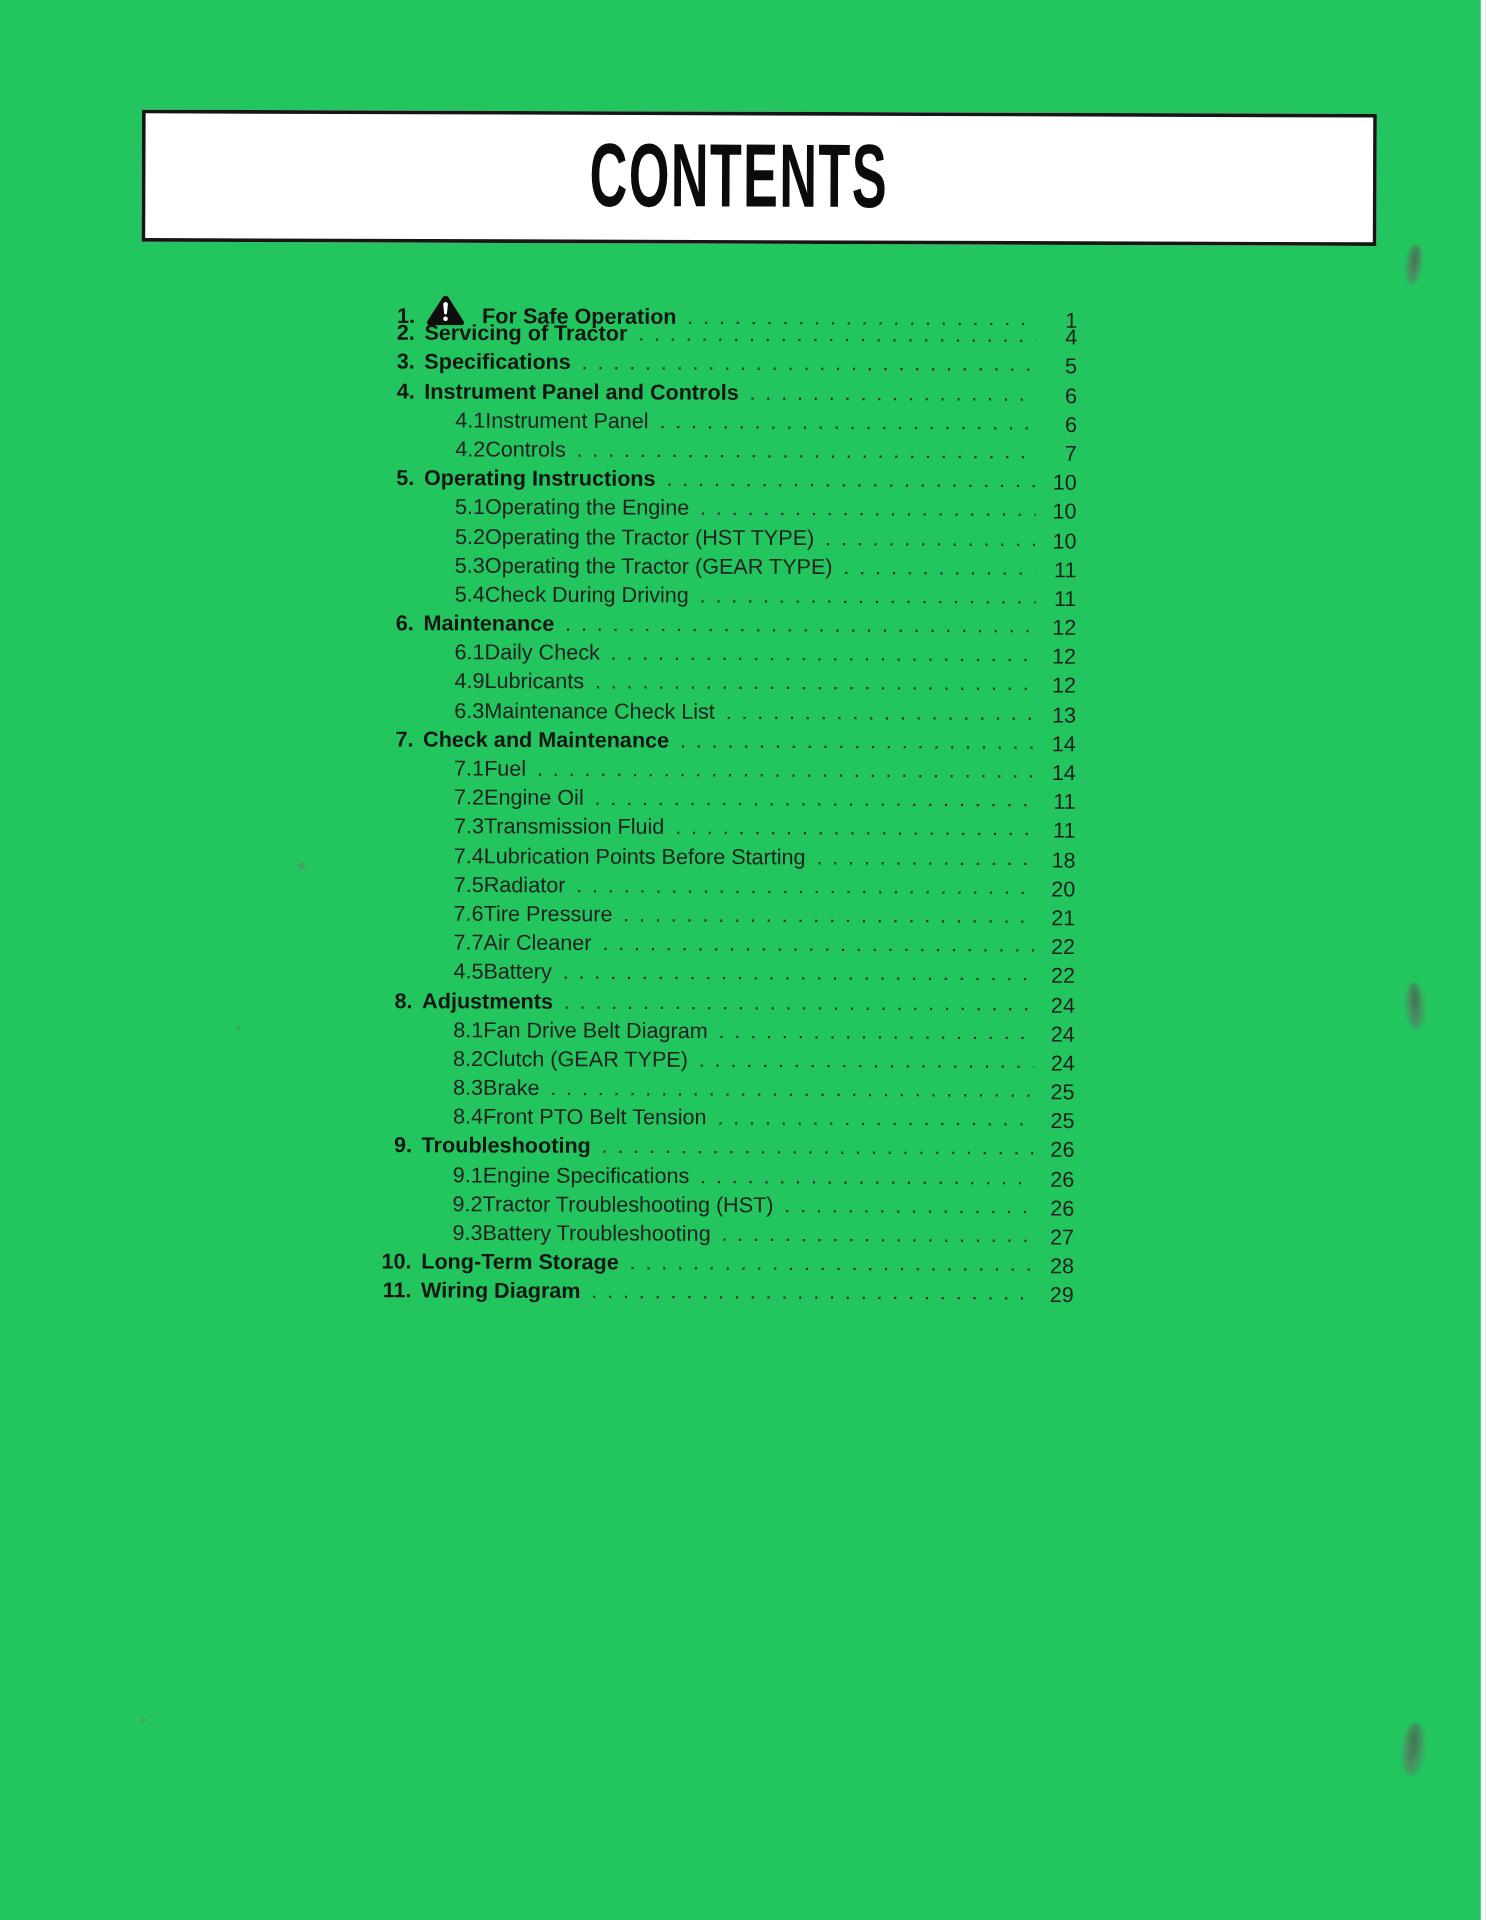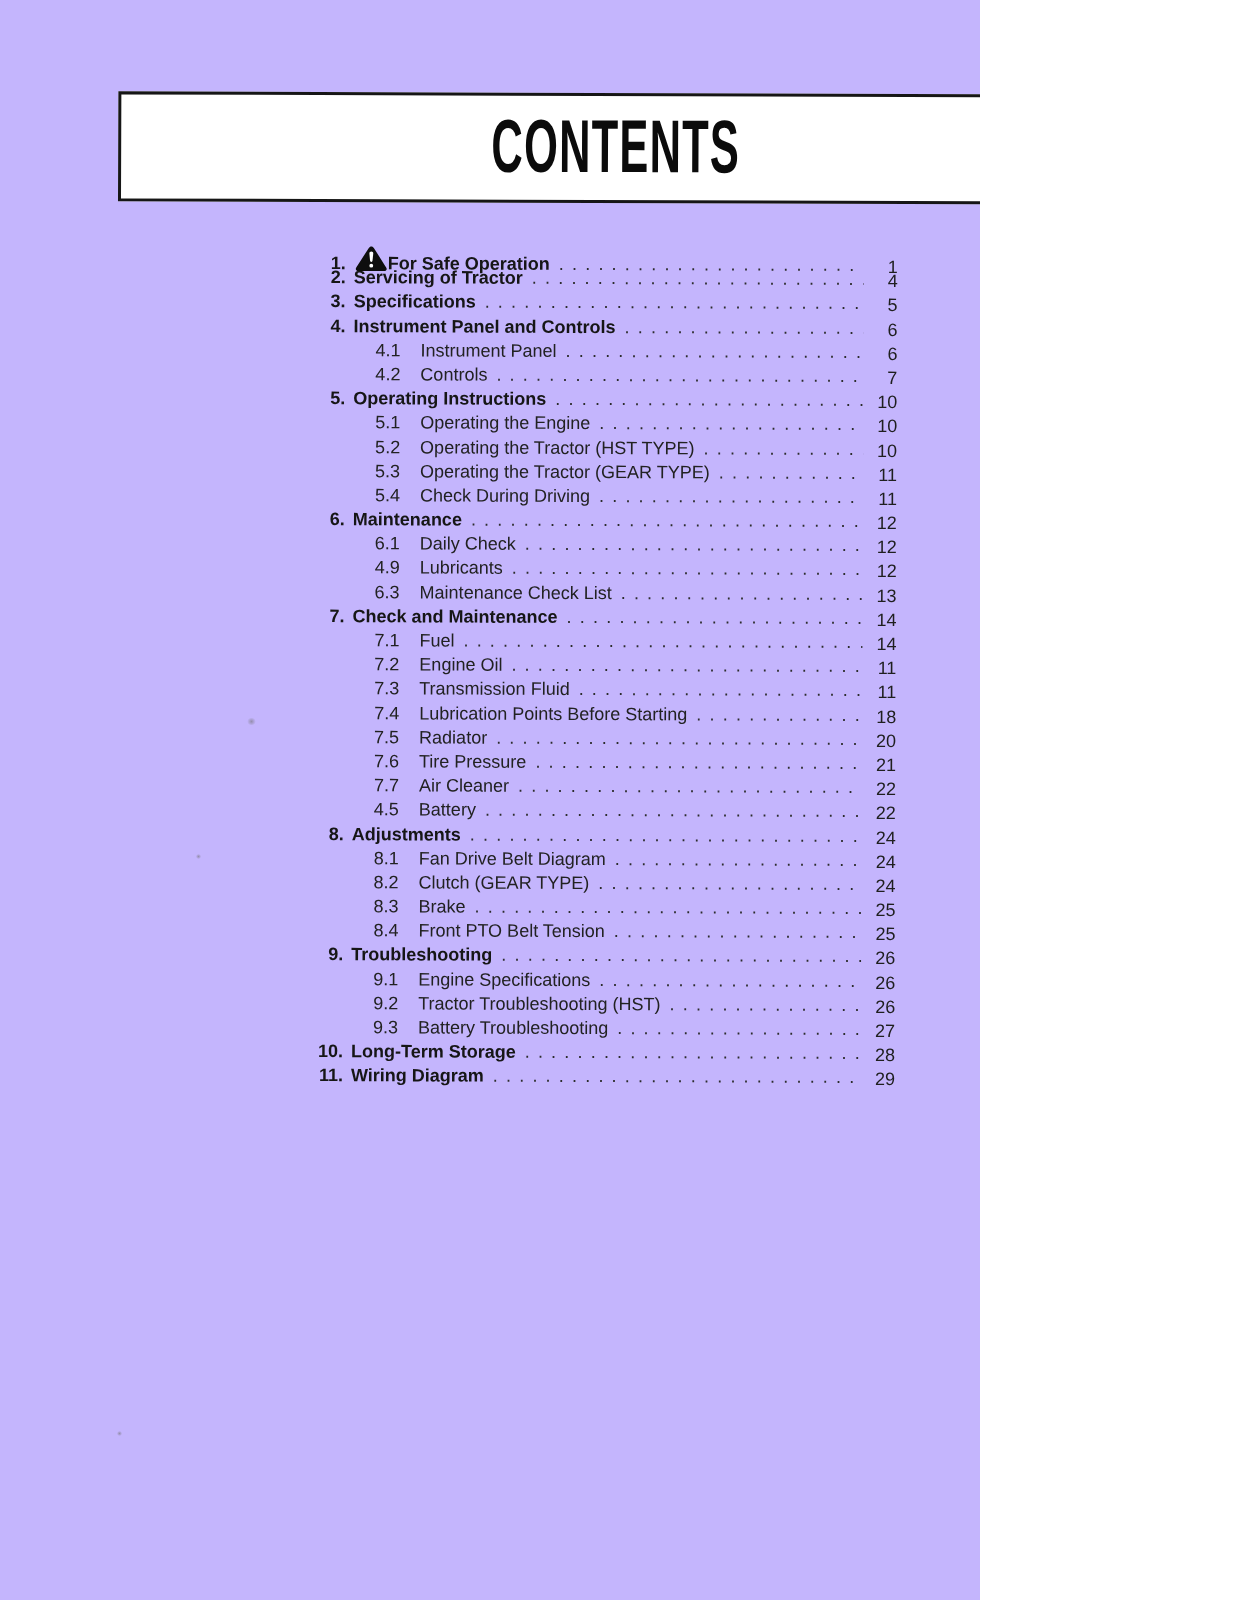--- a/index.html
+++ b/index.html
@@ -2,23 +2,23 @@
 <html><head>
 <meta charset="utf-8">
 <style>
   html, body {
     margin: 0;
     padding: 0;
     background: #ffffff;
   }
   .sheet {
     position: relative;
-    width: 980px;
+    width: 1234px;
     height: 1600px;
-    background: #c4b5fd;
+    background: #22c55e;
     font-family: "Liberation Sans", "DejaVu Sans", sans-serif;
     color: #1d1d1d;
     overflow: hidden;
   }
   .skew {
     position: absolute;
     inset: 0;
     transform: rotate(0.2deg);
     transform-origin: 300px 200px;
   }
@@ -61,26 +61,26 @@
   }
   .row.l1 { font-weight: bold; color: #161616; }
   .row.l2 { font-weight: normal; color: #222222; }
   .num {
     flex: none;
     width: 38px;
     text-align: right;
   }
   .row.l2 .num {
     width: 45px;
-    margin-left: 68px;
-    text-align: left;
+    margin-left: 52px;
+    text-align: right;
   }
   .ttl { flex: none; margin-left: 8px; }
   .row.l2 .ttl { margin-left: 0; }
-  .row.has-icon .ttl { margin-left: 0; }
+  .row.has-icon .ttl { margin-left: 14px; }
   .warn {
     flex: none;
     margin-left: 9px;
     position: relative;
     top: 2px;
     line-height: 0;
   }
   .warn svg { display: inline-block; }
   .dots {
     flex: 1 1 auto;

